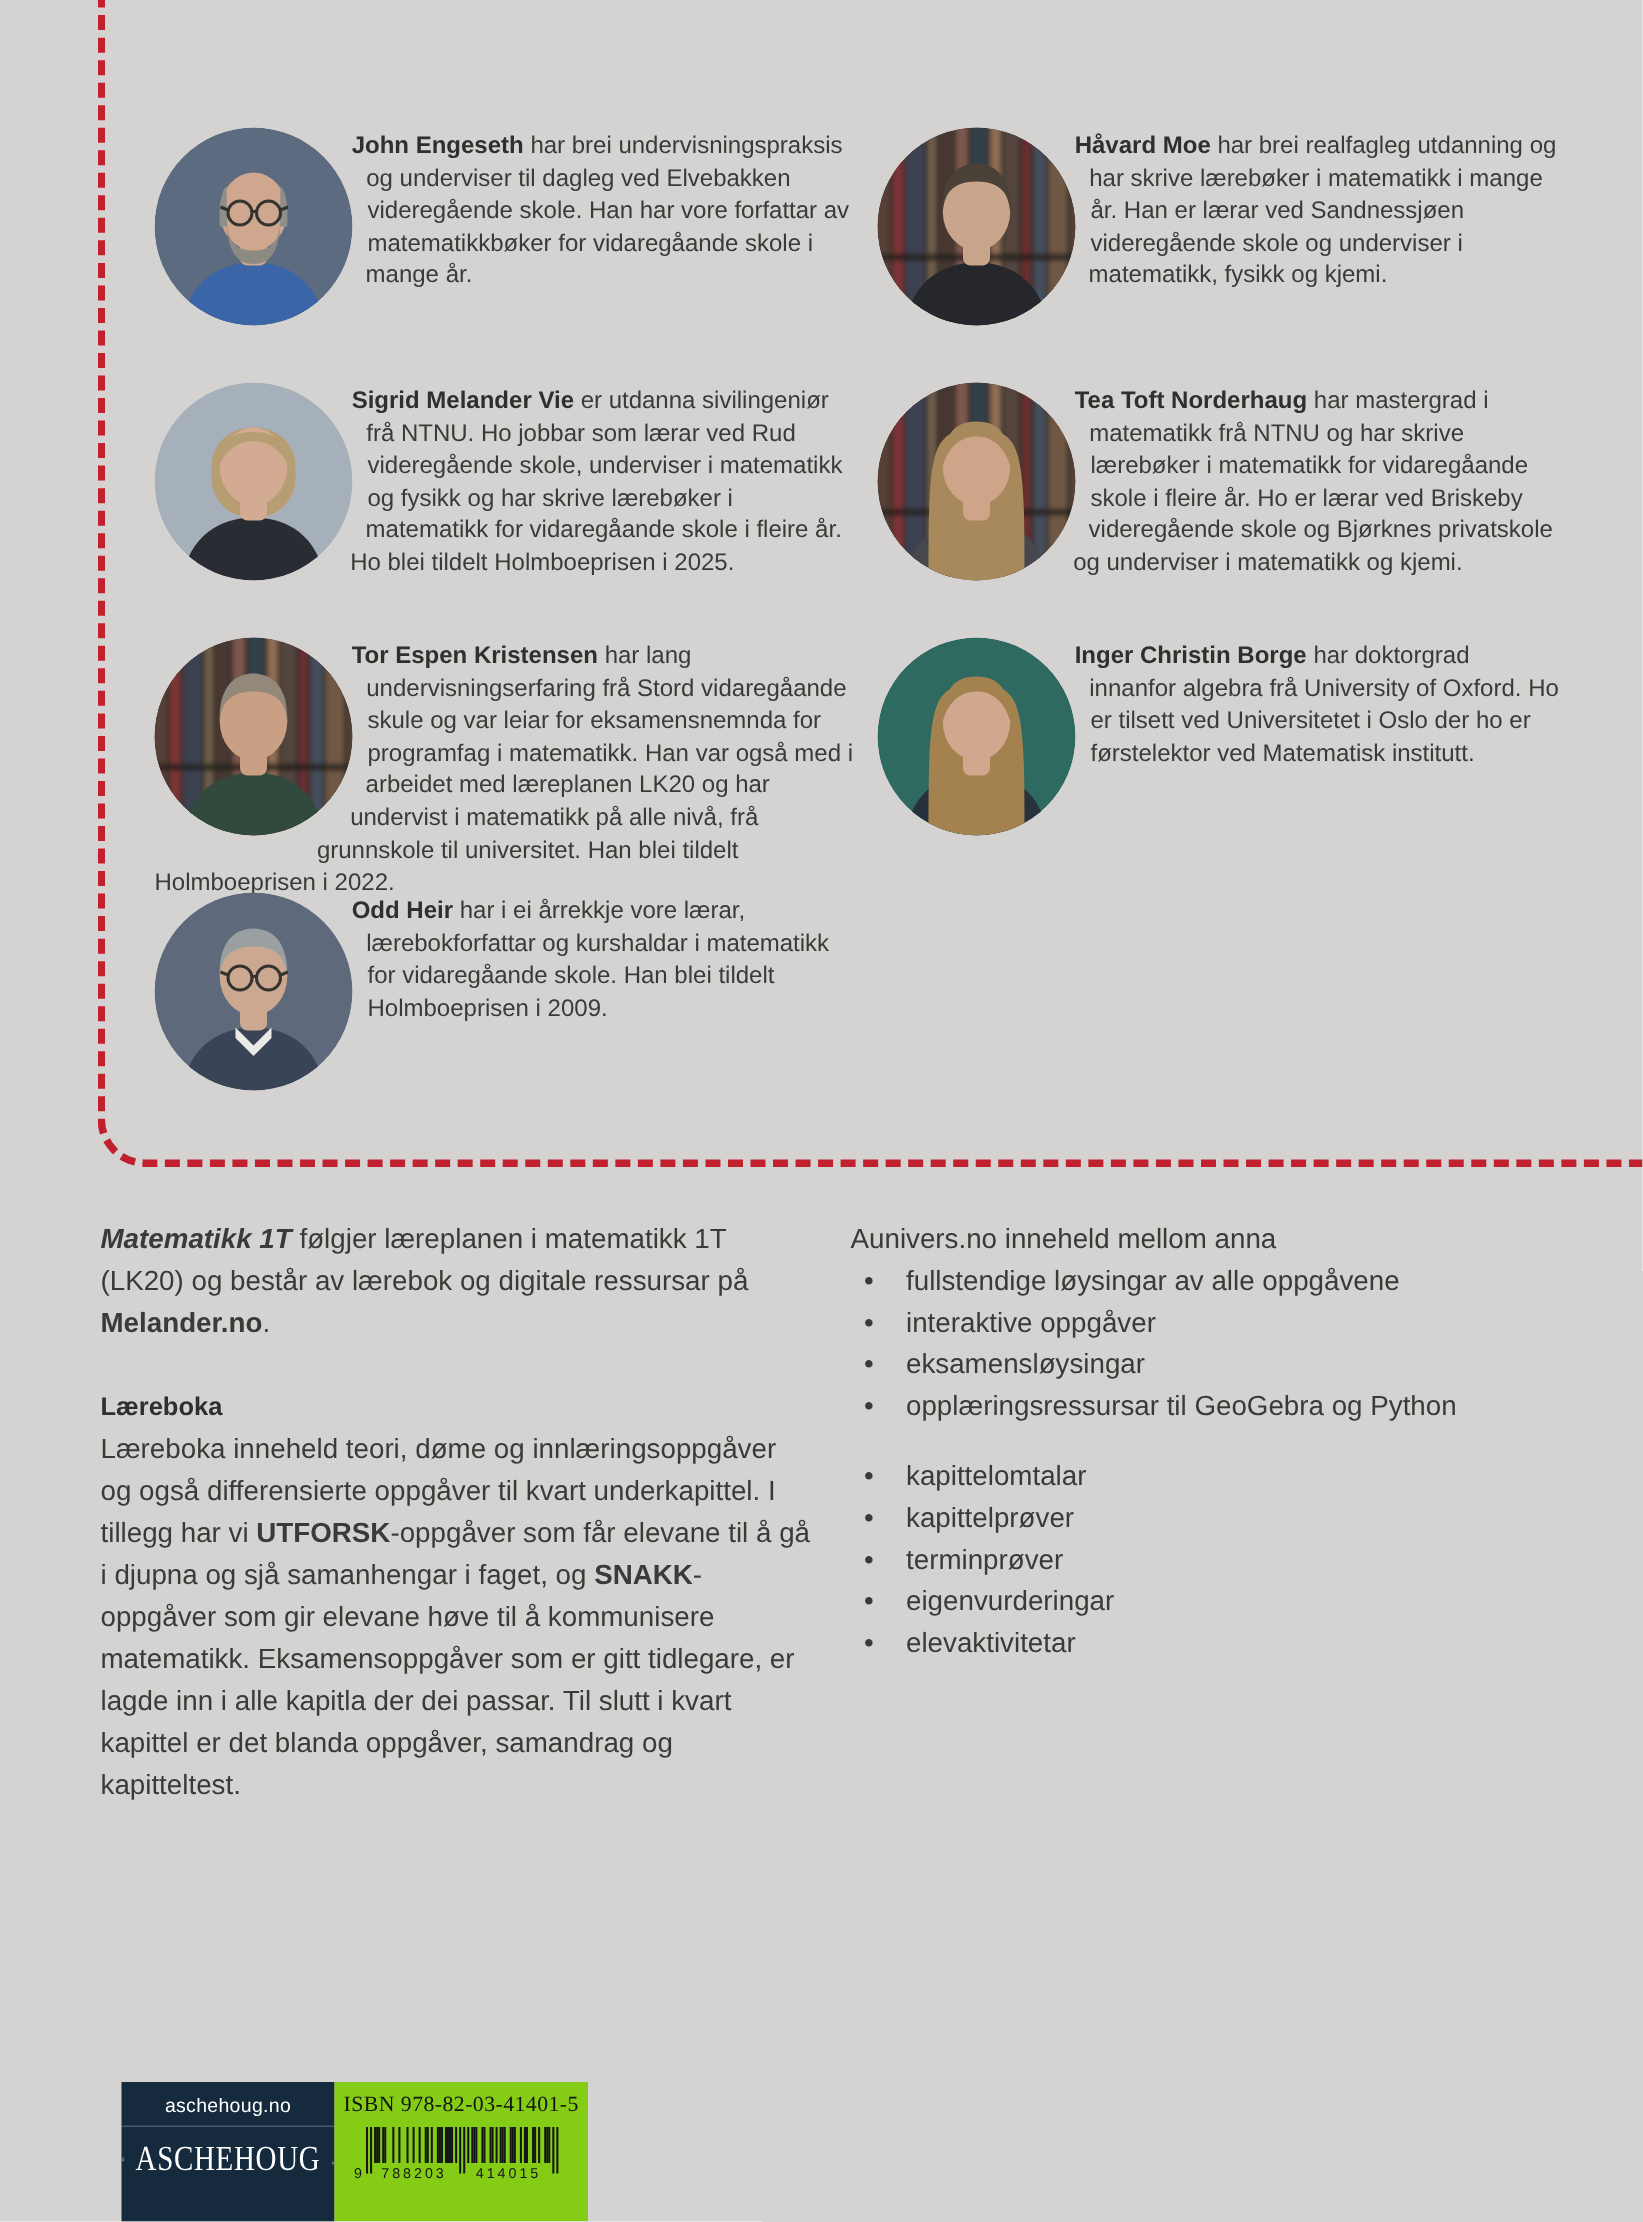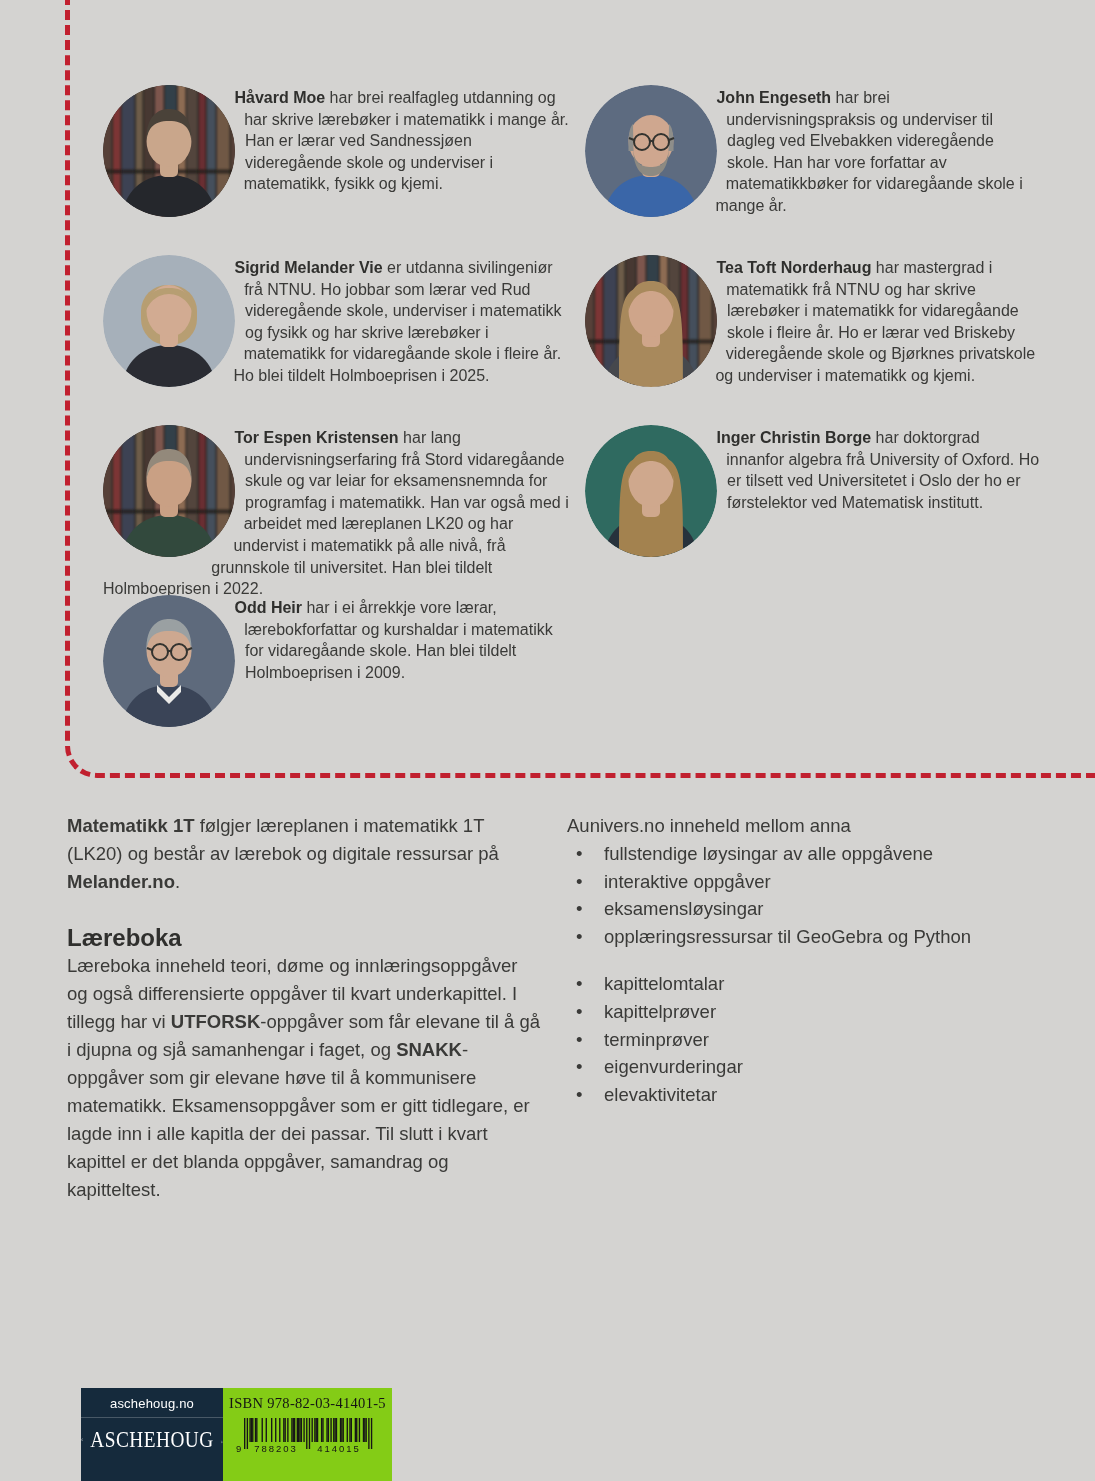--- a/index.html
+++ b/index.html
@@ -16,21 +16,21 @@
   .bio .photo{float:left;width:132px;height:132px;border-radius:50%;overflow:hidden;
         shape-outside:circle(66px at 66px 66px);shape-margin:12px;margin:0 10px 6px 0;}
   .bio p{margin:0;font-size:16px;line-height:21.6px;padding-top:2px;}
   .bio b{color:#2f2f2d;}
   
   .about{position:absolute;left:67px;top:812px;width:985px;font-size:18.5px;line-height:28px;}
   .about .col-left{position:absolute;left:0;top:0;width:476px;}
   .about .col-right{position:absolute;left:500px;top:0;width:480px;}
   .about p{margin:0;}
   .about .intro{margin-bottom:28px;}
-  .about h3{margin:0;font-size:24px;line-height:28px;color:#2f2f2d;}
+  .about h3{margin:0;font-size:17px;line-height:28px;color:#2f2f2d;}
   .about ul{list-style:none;margin:0 0 20px 0;padding:0;}
   .about li{display:flex;line-height:27.6px;}
   .about li .dot{width:37px;padding-left:9px;box-sizing:border-box;}
   
   .pub-box{position:absolute;left:81px;top:1388px;width:142px;height:118px;background:#152a3c;}
   .pub-site{color:#fff;font-size:13px;text-align:center;padding:8px 10px 6px;
         border-bottom:1px solid rgba(255,255,255,.22);letter-spacing:.2px;}
   .pub-logo{display:flex;align-items:flex-end;justify-content:center;gap:2px;margin-top:9px;color:#fff;}
   .pub-logo .word{font-family:"Liberation Serif",serif;font-size:21px;letter-spacing:.5px;
         transform:scale(.92,1.12);transform-origin:center;}
@@ -38,20 +38,49 @@
   .isbn-text{font-family:"Liberation Serif",serif;font-size:14.5px;color:#141414;margin-top:7px;letter-spacing:.3px;}
   .barcode{margin-top:2px;}
 </style>
 </head>
 <body>
 
 <div class="page">
   <div class="dashed-frame"></div>
 
   <section class="authors" id="authors">
+      <article class="bio">
+        <span class="photo"><svg width="132" height="132" viewBox="0 0 132 132">
+    <defs>
+              <clipPath id="clip1">
+                <circle cx="66" cy="66" r="66"></circle>
+              </clipPath>
+    <filter id="blur1">
+                <feGaussianBlur stdDeviation="1.3"></feGaussianBlur>
+              </filter>
+            </defs>
+    <g clip-path="url(#clip1)">
+              <rect x="-4" y="-4" width="140" height="140" fill="#5d6b80"></rect>
+              <path d="M18,134 C22,102 44,90 66,90 C88,90 110,102 114,134 Z" fill="#3a66a8"></path>
+      <rect x="57" y="72" width="18" height="20" rx="5" fill="#cfa78f"></rect>
+      <ellipse cx="66" cy="56" rx="22.5" ry="26" fill="#cfa78f"></ellipse>
+      <path d="M43.5,66 C43,48 45,42 48,39 L48.5,66 Z" fill="#8e8e8a"></path>
+                 <path d="M88.5,66 C89,48 87,42 84,39 L83.5,66 Z" fill="#8e8e8a"></path>
+              <path d="M48,60 C48,84 56,91 66,91 C76,91 84,84 84,60 C84,78 76,82 66,82 C56,82 48,78 48,60 Z" fill="#8d8a82"></path>
+              <g stroke="#33332f" fill="none" stroke-width="2">
+      <circle cx="57" cy="57" r="8"></circle>
+                <circle cx="76" cy="57" r="8"></circle>
+      <path d="M64.5,56 h4"></path>
+                <path d="M49,55 l-5,-2"></path>
+                <path d="M84,55 l5,-2"></path>
+              </g>
+            </g>
+          </svg></span>
+        <p><b>John Engeseth</b><span> har brei undervisningspraksis og underviser til dagleg ved Elvebakken videregående skole. Han har vore forfattar av matematikkbøker for vidaregåande skole i mange år.</span></p>
+      </article>
       <article class="bio">
         <span class="photo"><svg width="132" height="132" viewBox="0 0 132 132">
     <defs>
               <clipPath id="clip0">
                 <circle cx="66" cy="66" r="66"></circle>
               </clipPath>
     <filter id="blur0">
                 <feGaussianBlur stdDeviation="1.3"></feGaussianBlur>
               </filter>
             </defs>
@@ -77,49 +106,20 @@
       <rect x="57" y="72" width="18" height="20" rx="5" fill="#c9a68b"></rect>
       <ellipse cx="66" cy="56" rx="22.5" ry="26" fill="#c9a68b"></ellipse>
       <path d="M43.5,58 C42,28 58,24 66,24 C74,24 90,28 88.5,58 C88,44 82,36 66,36 C50,36 44,44 43.5,58 Z" fill="#4a4239"></path>
             </g>
           </svg></span>
         <p><b>Håvard Moe</b><span> har brei realfagleg utdanning og har skrive lærebøker i matematikk i mange år. Han er lærar ved Sandnessjøen videregående skole og underviser i matematikk, fysikk og kjemi.</span></p>
       </article>
       <article class="bio">
         <span class="photo"><svg width="132" height="132" viewBox="0 0 132 132">
     <defs>
-              <clipPath id="clip1">
-                <circle cx="66" cy="66" r="66"></circle>
-              </clipPath>
-    <filter id="blur1">
-                <feGaussianBlur stdDeviation="1.3"></feGaussianBlur>
-              </filter>
-            </defs>
-    <g clip-path="url(#clip1)">
-              <rect x="-4" y="-4" width="140" height="140" fill="#5d6b80"></rect>
-              <path d="M18,134 C22,102 44,90 66,90 C88,90 110,102 114,134 Z" fill="#3a66a8"></path>
-      <rect x="57" y="72" width="18" height="20" rx="5" fill="#cfa78f"></rect>
-      <ellipse cx="66" cy="56" rx="22.5" ry="26" fill="#cfa78f"></ellipse>
-      <path d="M43.5,66 C43,48 45,42 48,39 L48.5,66 Z" fill="#8e8e8a"></path>
-                 <path d="M88.5,66 C89,48 87,42 84,39 L83.5,66 Z" fill="#8e8e8a"></path>
-              <path d="M48,60 C48,84 56,91 66,91 C76,91 84,84 84,60 C84,78 76,82 66,82 C56,82 48,78 48,60 Z" fill="#8d8a82"></path>
-              <g stroke="#33332f" fill="none" stroke-width="2">
-      <circle cx="57" cy="57" r="8"></circle>
-                <circle cx="76" cy="57" r="8"></circle>
-      <path d="M64.5,56 h4"></path>
-                <path d="M49,55 l-5,-2"></path>
-                <path d="M84,55 l5,-2"></path>
-              </g>
-            </g>
-          </svg></span>
-        <p><b>John Engeseth</b><span> har brei undervisningspraksis og underviser til dagleg ved Elvebakken videregående skole. Han har vore forfattar av matematikkbøker for vidaregåande skole i mange år.</span></p>
-      </article>
-      <article class="bio">
-        <span class="photo"><svg width="132" height="132" viewBox="0 0 132 132">
-    <defs>
               <clipPath id="clip2">
                 <circle cx="66" cy="66" r="66"></circle>
               </clipPath>
     <filter id="blur2">
                 <feGaussianBlur stdDeviation="1.3"></feGaussianBlur>
               </filter>
             </defs>
     <g clip-path="url(#clip2)">
               <rect x="-4" y="-4" width="140" height="140" fill="#a6b0ba"></rect>
               <path d="M18,134 C22,102 44,90 66,90 C88,90 110,102 114,134 Z" fill="#2a2c33"></path>
@@ -251,21 +251,21 @@
                 <path d="M84,55 l5,-2"></path>
               </g>
             </g>
           </svg></span>
         <p><b>Odd Heir</b><span> har i ei årrekkje vore lærar, lærebokforfattar og kurshaldar i matematikk for vidaregåande skole. Han blei tildelt Holmboeprisen i 2009.</span></p>
       </article>
     </section>
 
   <section class="about">
     <div class="col-left">
-      <p class="intro"><b style=" text-align: center;">Matematikk 1T</b><span> følgjer læreplanen i matematikk 1T (LK20) og består av lærebok og digitale ressursar på </span><b>Melander.no</b><span>.</span></p>
+      <p class="intro"><b style="font-style: italic; text-align: center;">Matematikk 1T</b><span> følgjer læreplanen i matematikk 1T (LK20) og består av lærebok og digitale ressursar på </span><b>Melander.no</b><span>.</span></p>
       <h3>Læreboka</h3>
       <p><span>Læreboka inneheld teori, døme og innlæringsoppgåver og også differensierte oppgåver til kvart underkapittel. I tillegg har vi </span><b>UTFORSK</b><span>-oppgåver som får elevane til å gå i djupna og sjå samanhengar i faget, og </span><b>SNAKK</b><span>-oppgåver som gir elevane høve til å kommunisere matematikk. Eksamensoppgåver som er gitt tidlegare, er lagde inn i alle kapitla der dei passar. Til slutt i kvart kapittel er det blanda oppgåver, samandrag og kapitteltest.</span></p>
     </div>
     <div class="col-right">
       <p>Aunivers.no inneheld mellom anna</p>
       <ul id="aunivers-list">
           <li>
             <span class="dot">•</span>
             <span>fullstendige løysingar av alle oppgåvene</span>
           </li>

